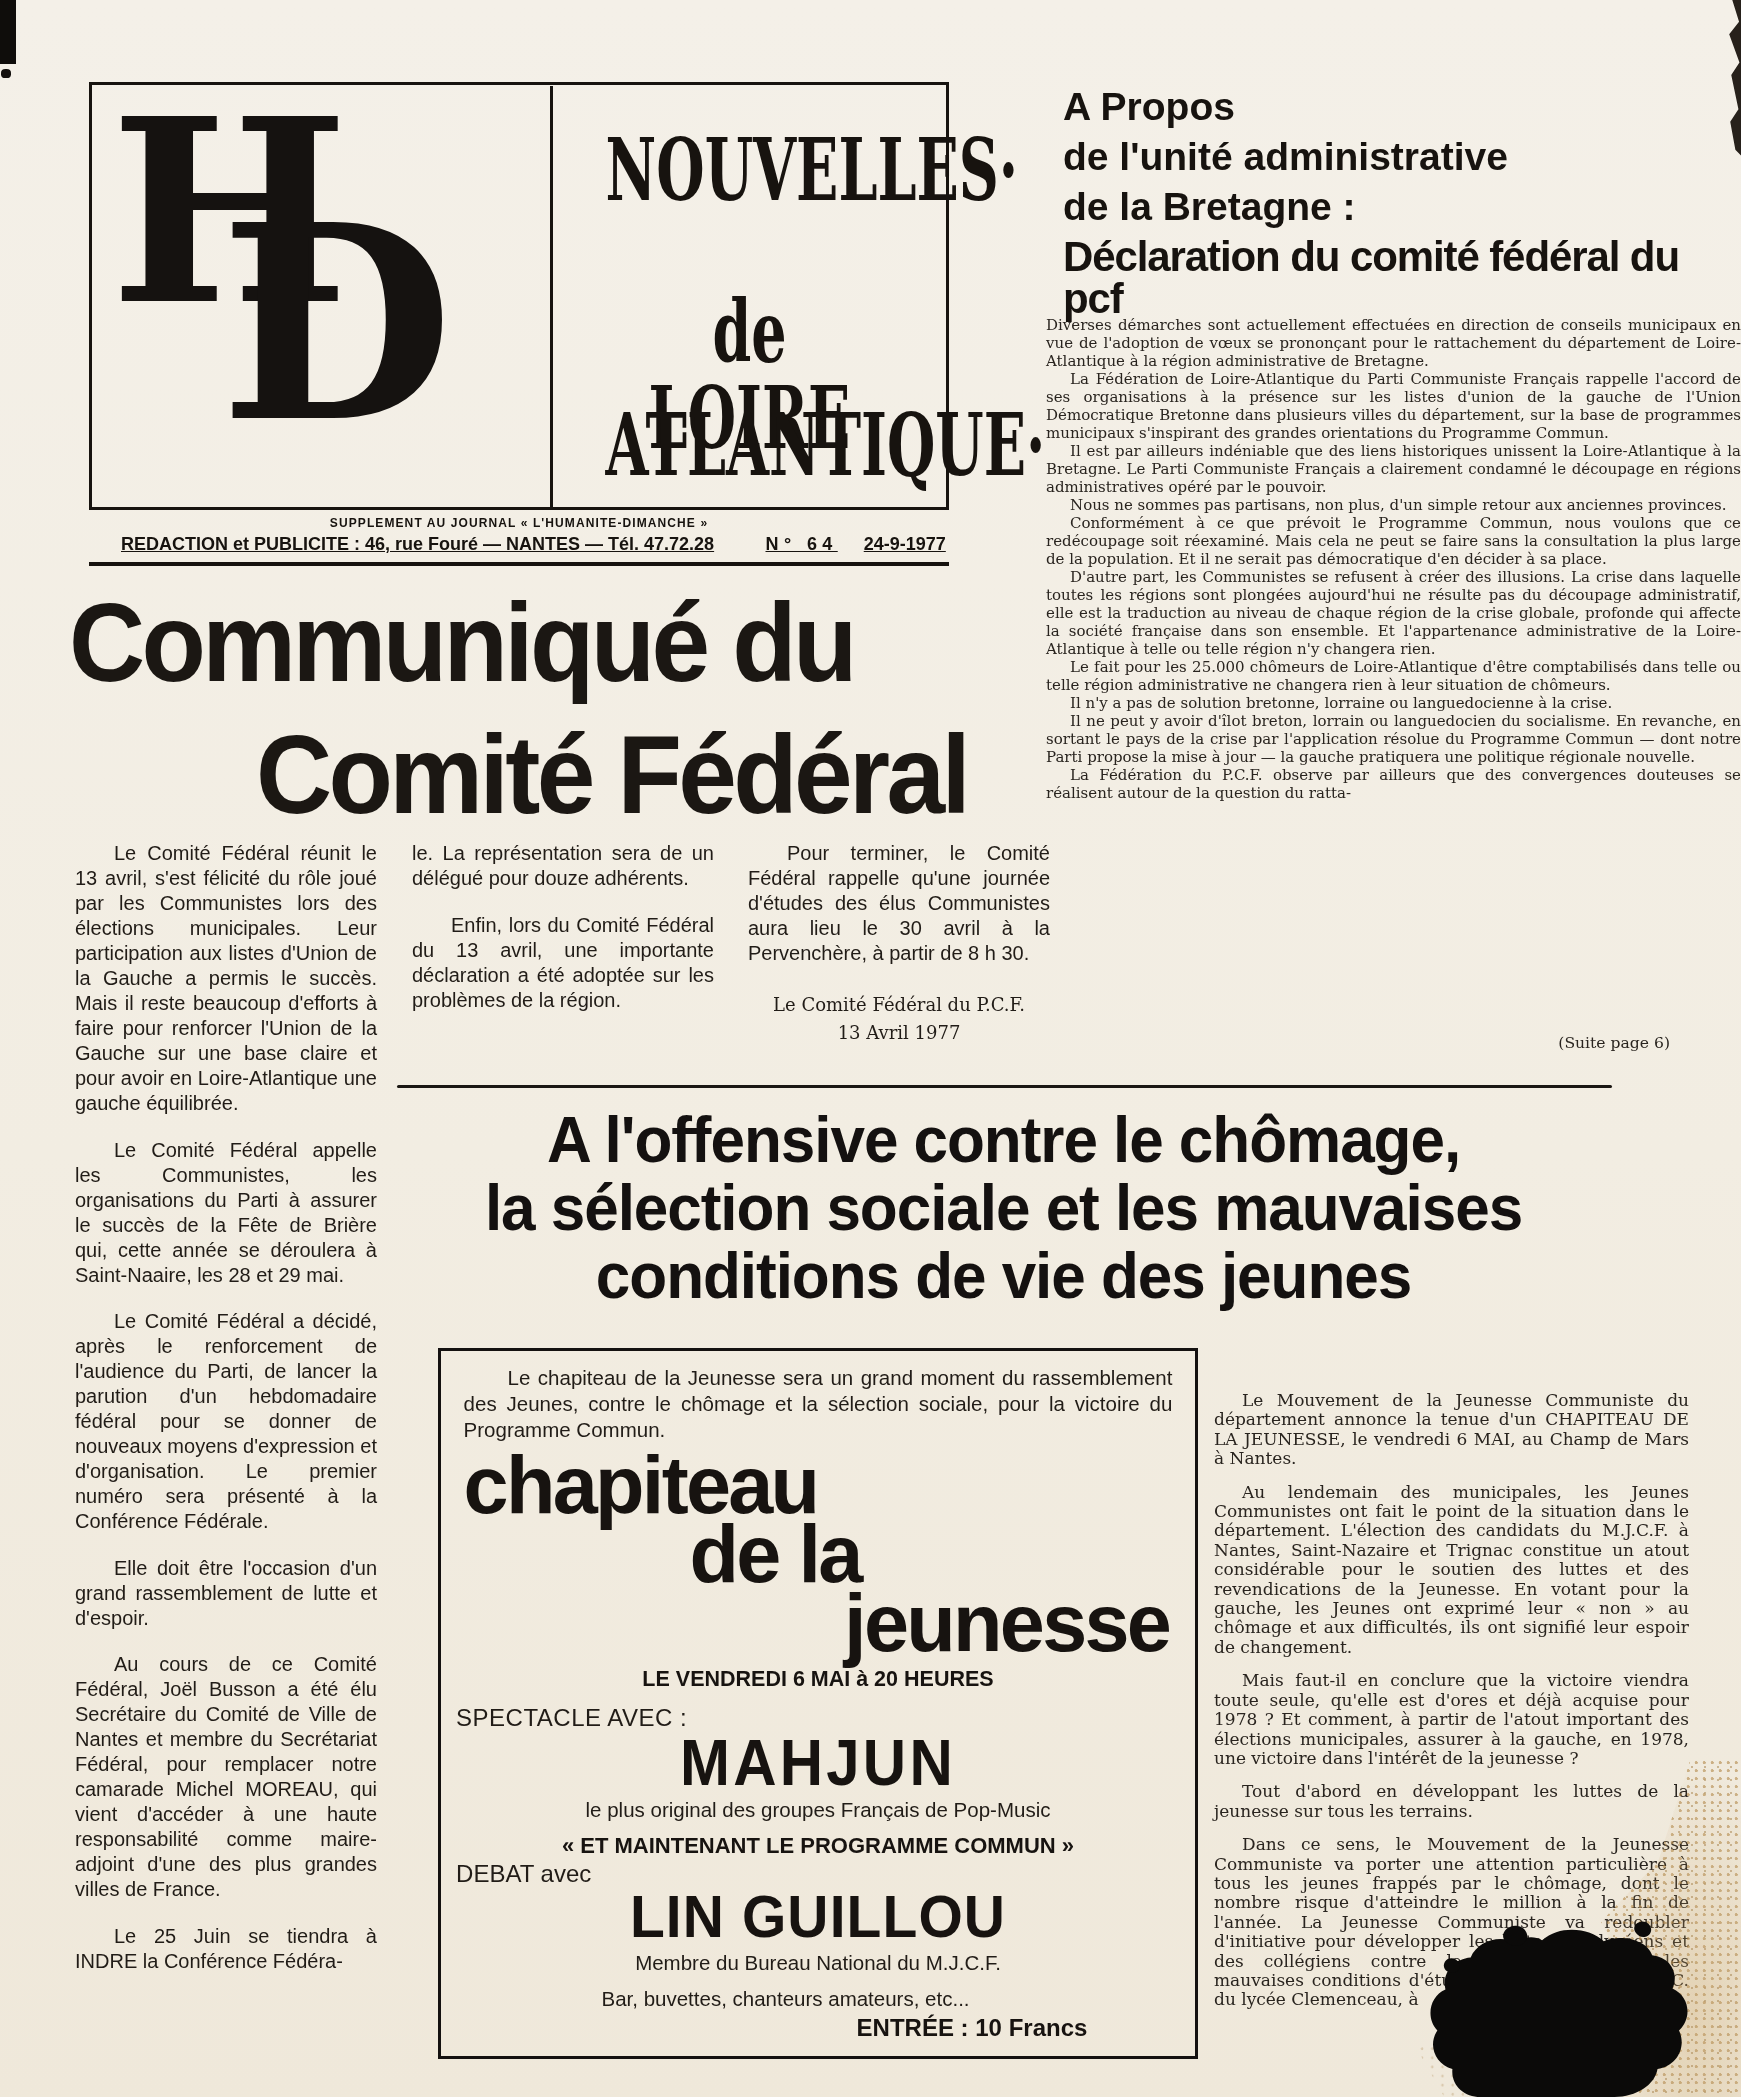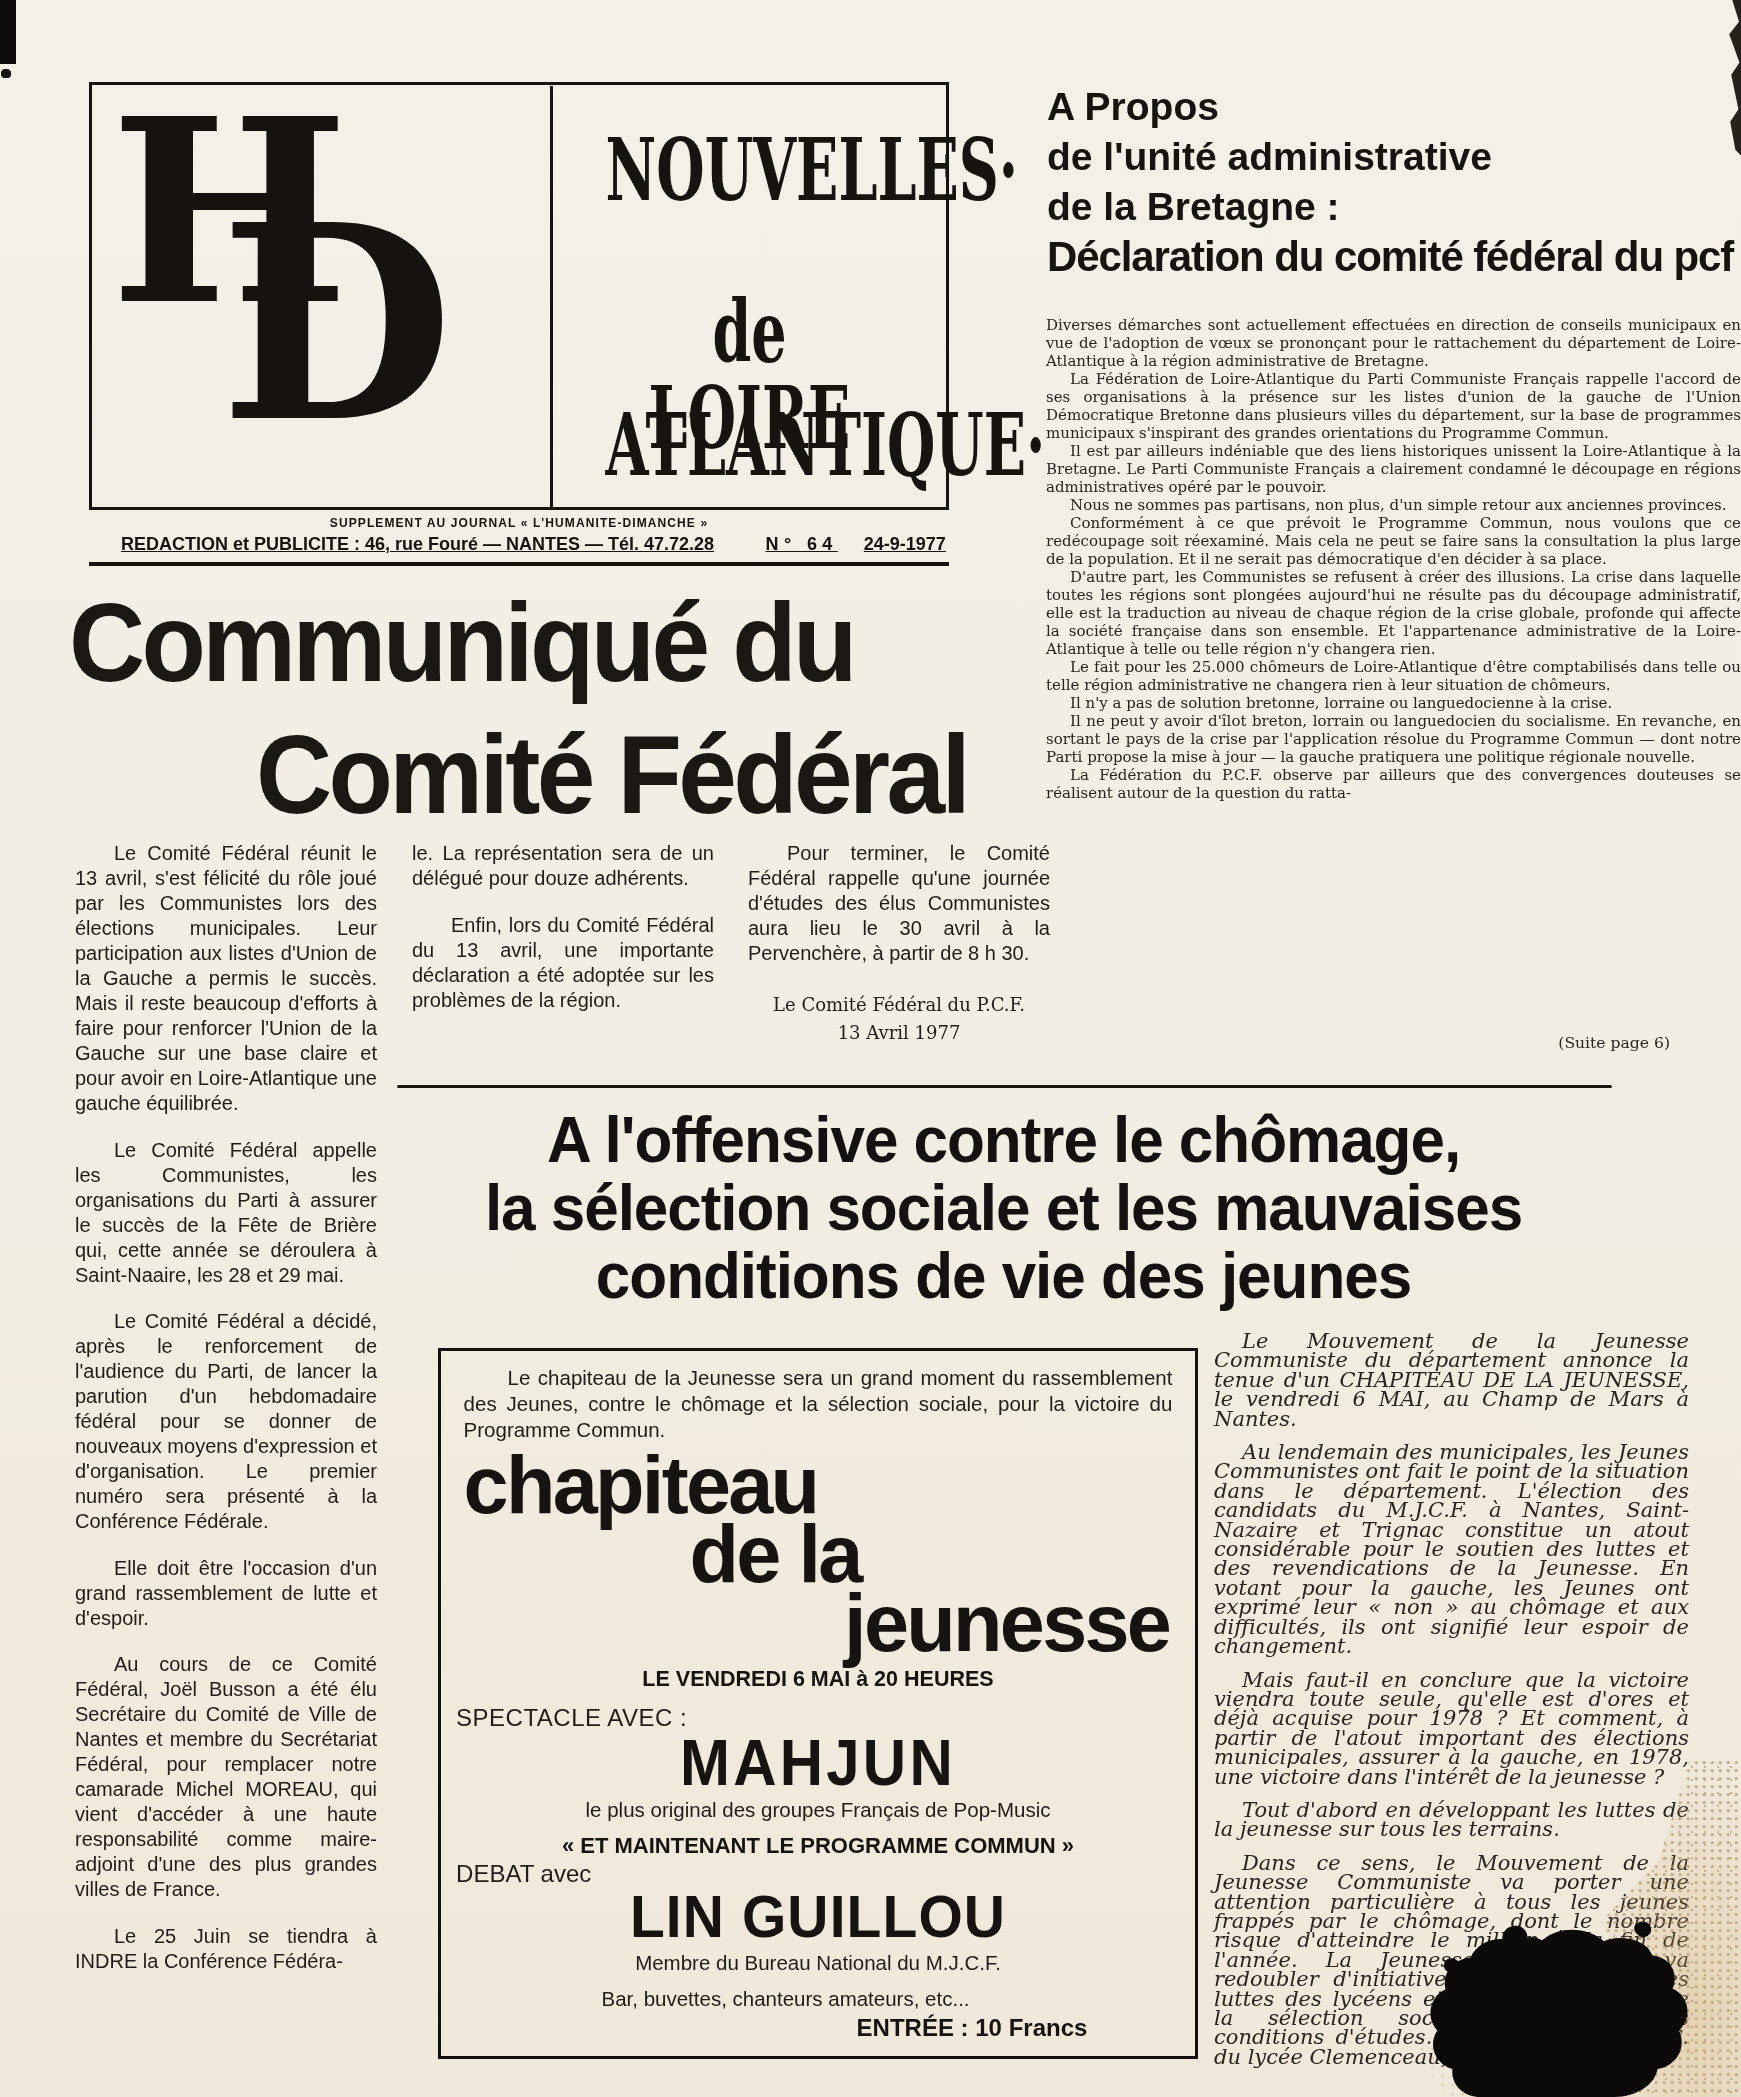--- a/index.html
+++ b/index.html
@@ -35,21 +35,21 @@
     transform:scale(0.74,1.14);}
   .mt1{top:133px;} .mt2{top:301px;} .mt3{top:408px;}
   .supplement{position:absolute;left:89px;top:516px;width:860px;}
   .supp-line1{text-align:center;font-weight:bold;font-size:12px;letter-spacing:1.1px;color:#17130f;}
   .supp-line2{display:flex;align-items:baseline;font-weight:bold;font-size:18px;color:#17130f;margin-top:3.8px;padding:0 3.2px 0 32px;text-decoration:underline;}
   .supp-addr{flex:1 1 auto;}
   .supp-issue{margin-right:26px;letter-spacing:5.4px;padding-left:20px;}
   .mast-rule{position:absolute;left:89px;top:562px;width:860px;height:3.8px;background:#17130f;}
   
   .bret-head{position:absolute;left:1047px;top:87px;width:695px;color:#17130f;}
-  .bret-h{font-weight:bold;font-size:39px;line-height:1;letter-spacing:0;}
+  .bret-h{font-weight:bold;font-size:39px;line-height:1;letter-spacing:0;margin-left:16px;}
   .bret-h + .bret-h{margin-top:10.8px;}
   .bret-h4{font-size:42px;margin-top:4.3px;letter-spacing:-1.1px;}
   .bretagne-body{position:absolute;left:1046px;top:316px;width:695px;
     font-family:"DejaVu Serif",serif;font-size:15px;line-height:18px;color:#29241f;}
   .bretagne-body p{margin:0;text-align:justify;text-indent:24px;}
   .bretagne-body p:first-child{text-indent:0;}
   .bret-suite{position:absolute;left:1046px;top:1034px;width:624px;text-align:right;
     font-family:"DejaVu Serif",serif;font-size:15.6px;color:#29241f;}
   
   .comm-h{position:absolute;font-weight:bold;font-size:111px;line-height:1;letter-spacing:-3.8px;color:#1b1713;transform:scaleX(0.95);transform-origin:left top;}
@@ -75,22 +75,22 @@
   .chap-when{text-align:center;font-weight:bold;font-size:21.5px;line-height:27px;margin-top:8.6px;color:#171310;}
   .chap-spect{font-size:24px;margin-top:10.8px;margin-left:-7.5px;letter-spacing:0.5px;color:#211c17;}
   .chap-artist{text-align:center;font-weight:bold;font-size:60px;line-height:1;letter-spacing:3.2px;margin-top:1.1px;color:#171310;transform:scaleY(1.08);}
   .chap-sub{text-align:center;font-size:20.5px;margin-top:5.4px;color:#211c17;}
   .chap-slogan{text-align:center;font-weight:bold;font-size:22px;margin-top:10.8px;color:#171310;}
   .chap-debat{font-size:24px;margin-top:1.1px;margin-left:-7.5px;color:#211c17;}
   .chap-speaker{text-align:center;font-weight:bold;font-size:57px;line-height:1;letter-spacing:1.1px;margin-top:0px;color:#171310;transform:scaleY(1.05);}
   .chap-extra{text-align:center;font-size:20.5px;margin-top:12px;margin-right:65px;color:#211c17;}
   .chap-entry{font-weight:bold;font-size:24px;margin-top:3.2px;margin-left:393px;color:#171310;}
   
-  .jeunesse-body{position:absolute;left:1214px;top:1332px;width:475px;
-    font-family:"DejaVu Serif",serif;font-size:21px;line-height:19.4px;color:#29241f;font-style:italic;}
+  .jeunesse-body{position:absolute;left:1214px;top:1391px;width:475px;
+    font-family:"DejaVu Serif",serif;font-size:17px;line-height:19.4px;color:#29241f;}
   .jeunesse-body p{margin:0 0 14px 0;text-align:justify;text-indent:28px;}
   .jeun-suite{position:absolute;left:1214px;top:1998px;width:409px;text-align:right;
     font-family:"DejaVu Serif",serif;font-size:16px;color:#29241f;}
 </style>
 </head>
 <body>
 
 <div class="page">
 
   <div class="edge-tl"></div>

